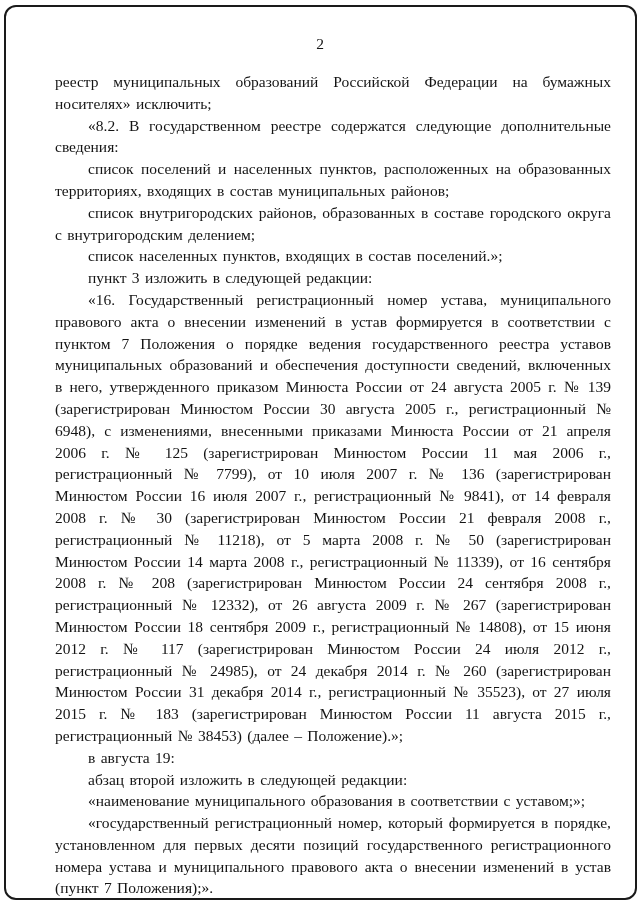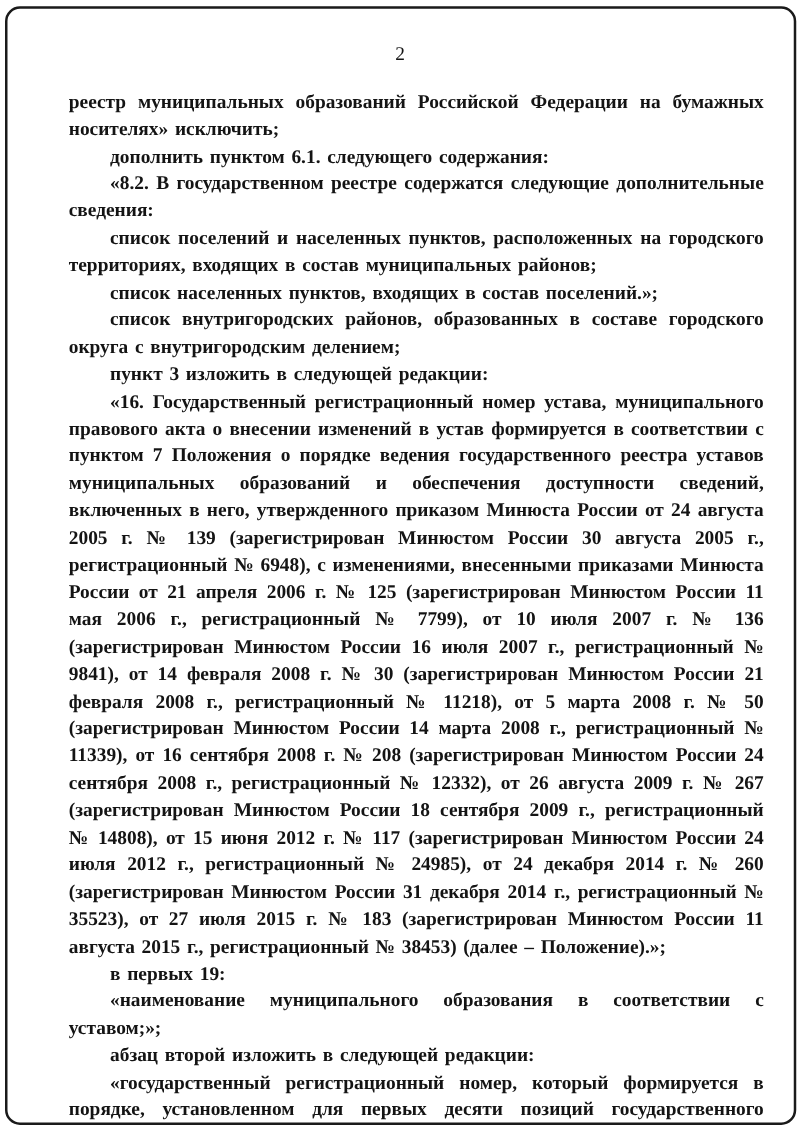--- a/index.html
+++ b/index.html
@@ -41,39 +41,37 @@
       right: 29px;
     }
     .doc-body p {
       margin: 0;
       padding: 0;
       font-size: 15.5px;
       line-height: 21.8px;
       text-align: justify;
       text-indent: 33px;
       word-spacing: 1.5px;
-      font-weight: bold;
     }
     .doc-body p.no-indent {
       text-indent: 0;
     }
   </style>
 </head>
 <body>
 
 <div class="page-frame"></div>
 
 <div class="page-number">2</div>
 
 <div class="doc-body">
   <p class="no-indent">реестр муниципальных образований Российской Федерации на бумажных носителях» исключить;</p>
-  <p>дополнить пунктом 6.1. следующего содержания:</p>
   <p>«8.2. В государственном реестре содержатся следующие дополнительные сведения:</p>
-  <p>список поселений и населенных пунктов, расположенных на городского территориях, входящих в состав муниципальных районов;</p>
+  <p>список поселений и населенных пунктов, расположенных на образованных территориях, входящих в состав муниципальных районов;</p>
+  <p>список внутригородских районов, образованных в составе городского округа с внутригородским делением;</p>
   <p>список населенных пунктов, входящих в состав поселений.»;</p>
-  <p>список внутригородских районов, образованных в составе городского округа с внутригородским делением;</p>
   <p>пункт 3 изложить в следующей редакции:</p>
   <p>«16. Государственный регистрационный номер устава, муниципального правового акта о внесении изменений в устав формируется в соответствии с пунктом 7 Положения о порядке ведения государственного реестра уставов муниципальных образований и обеспечения доступности сведений, включенных в него, утвержденного приказом Минюста России от 24 августа 2005 г. № 139 (зарегистрирован Минюстом России 30 августа 2005 г., регистрационный № 6948), с изменениями, внесенными приказами Минюста России от 21 апреля 2006 г. № 125 (зарегистрирован Минюстом России 11 мая 2006 г., регистрационный № 7799), от 10 июля 2007 г. № 136 (зарегистрирован Минюстом России 16 июля 2007 г., регистрационный № 9841), от 14 февраля 2008 г. № 30 (зарегистрирован Минюстом России 21 февраля 2008 г., регистрационный № 11218), от 5 марта 2008 г. № 50 (зарегистрирован Минюстом России 14 марта 2008 г., регистрационный № 11339), от 16 сентября 2008 г. № 208 (зарегистрирован Минюстом России 24 сентября 2008 г., регистрационный № 12332), от 26 августа 2009 г. № 267 (зарегистрирован Минюстом России 18 сентября 2009 г., регистрационный № 14808), от 15 июня 2012 г. № 117 (зарегистрирован Минюстом России 24 июля 2012 г., регистрационный № 24985), от 24 декабря 2014 г. № 260 (зарегистрирован Минюстом России 31 декабря 2014 г., регистрационный № 35523), от 27 июля 2015 г. № 183 (зарегистрирован Минюстом России 11 августа 2015 г., регистрационный № 38453) (далее – Положение).»;</p>
-  <p>в первых 19:</p>
+  <p>в августа 19:</p>
+  <p>абзац второй изложить в следующей редакции:</p>
   <p>«наименование муниципального образования в соответствии с уставом;»;</p>
-  <p>абзац второй изложить в следующей редакции:</p>
   <p>«государственный регистрационный номер, который формируется в порядке, установленном для первых десяти позиций государственного регистрационного номера устава и муниципального правового акта о внесении изменений в устав (пункт 7 Положения);».</p>
 </div>
 
 </body></html>

